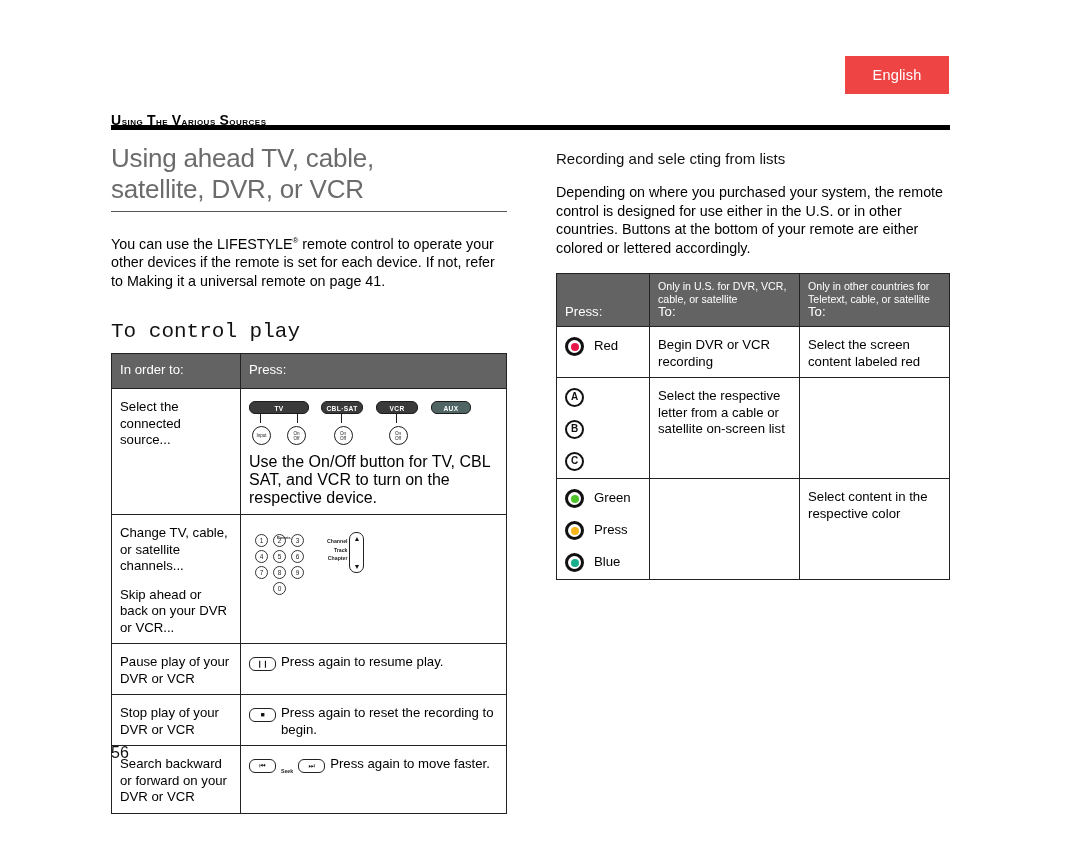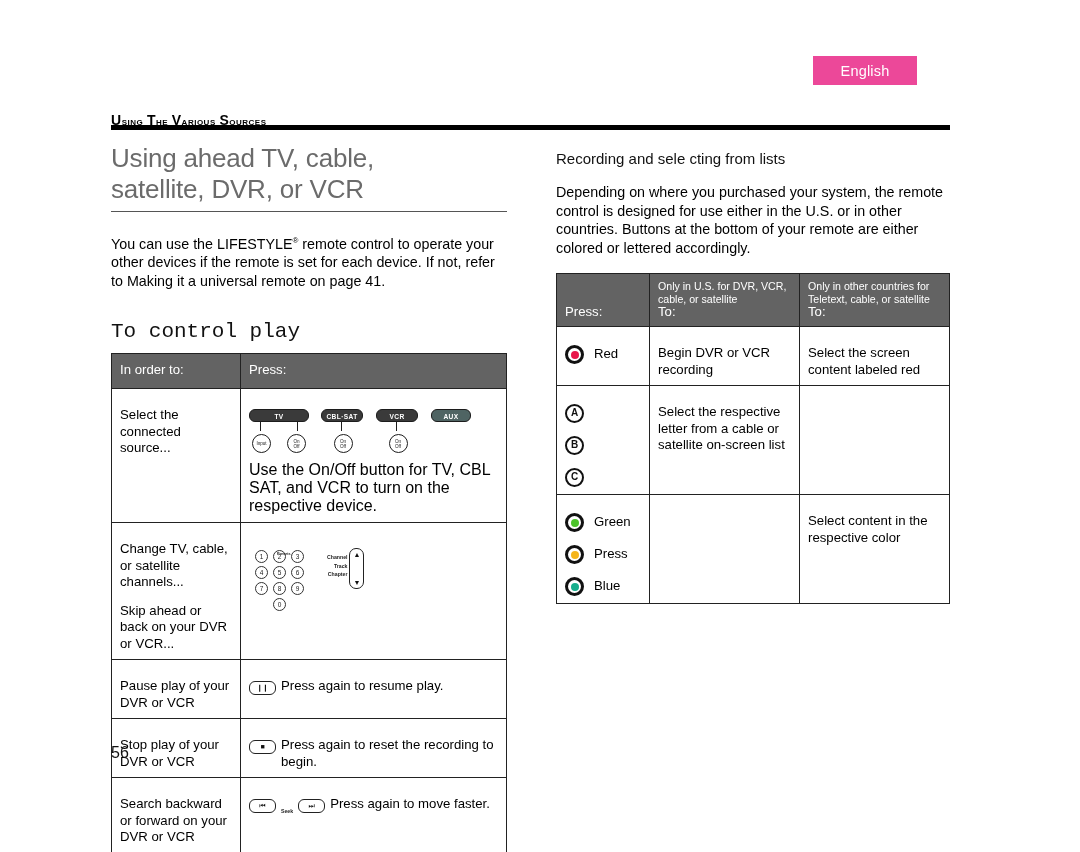--- a/index.html
+++ b/index.html
@@ -12,25 +12,25 @@
     background: #ffffff;
     font-family: "Liberation Sans", sans-serif;
     color: #000000;
     overflow: hidden;
     position: relative;
   }
 
   
   .lang-tab {
     position: absolute;
-    left: 813px;
+    left: 845px;
     top: 56px;
     width: 104px;
-    height: 29px;
-    background: #ec4899;
+    height: 38px;
+    background: #ef4444;
     color: #ffffff;
     font-size: 14.5px;
     display: flex;
     align-items: center;
     justify-content: center;
     letter-spacing: 0.2px;
   }
 
   
   .runhead {
@@ -116,21 +116,21 @@
   table.doc-table {
     border-collapse: collapse;
     width: 100%;
     font-size: 13.2px;
     table-layout: fixed;
   }
   table.doc-table th,
   table.doc-table td {
     border: 1px solid #222222;
     vertical-align: top;
-    padding: 18px 8px 7px 8px;
+    padding: 10px 8px 7px 8px;
     line-height: 16.5px;
   }
   table.doc-table thead th {
     background: #636363;
     color: #ffffff;
     font-weight: normal;
     text-align: left;
   }
 
   

